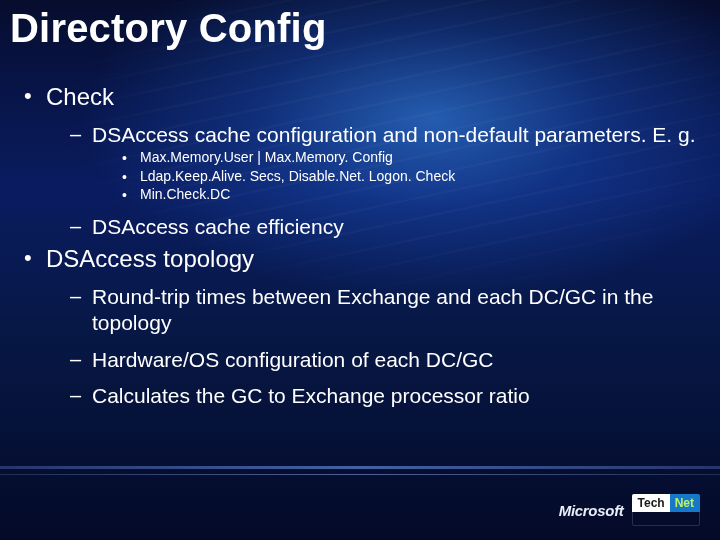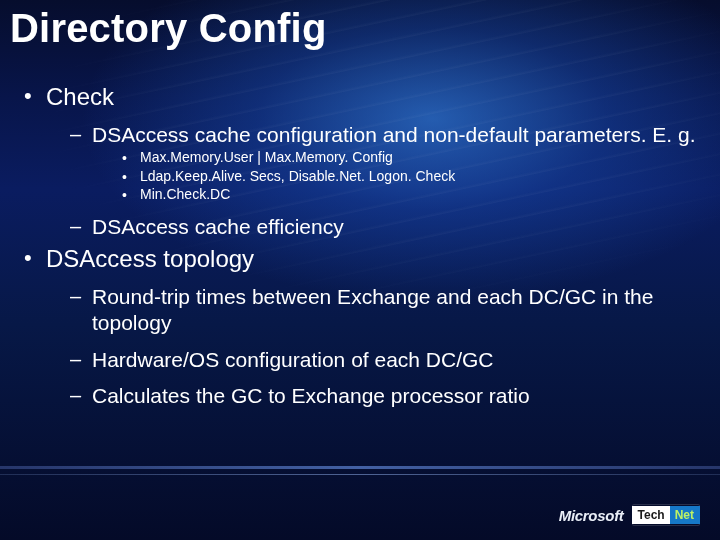--- a/index.html
+++ b/index.html
@@ -139,23 +139,23 @@
   .ms-word {
     font-family: Arial, sans-serif;
     font-weight: 700;
     font-style: italic;
     font-size: 15px;
     color: #e9eef7;
     letter-spacing: -0.3px;
   }
   .technet {
     display: inline-flex;
-    align-items: center;
+    align-items: flex-start;
     margin-left: 4px;
-    height: 22px;
+    height: 32px;
     border-radius: 2px;
     overflow: hidden;
     box-shadow: 0 0 0 1px rgba(255,255,255,0.15) inset;
   }
   .technet .tech {
     background: #ffffff;
     color: #1a1a1a;
     font-weight: 800;
     font-size: 12px;
     padding: 2px 5px 2px 6px;

